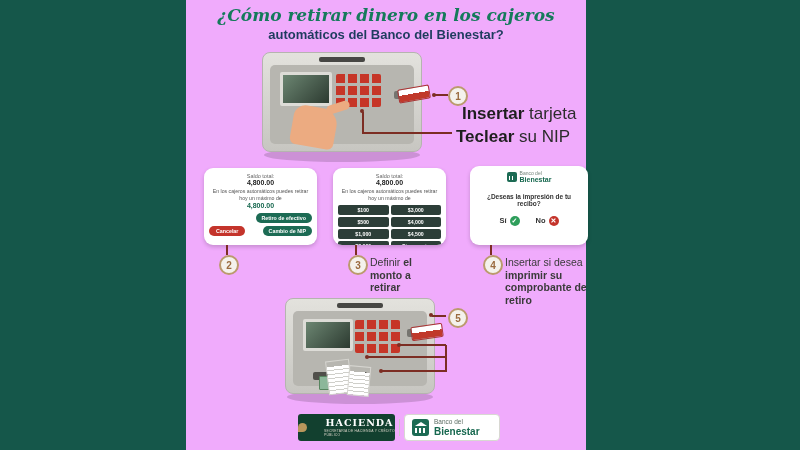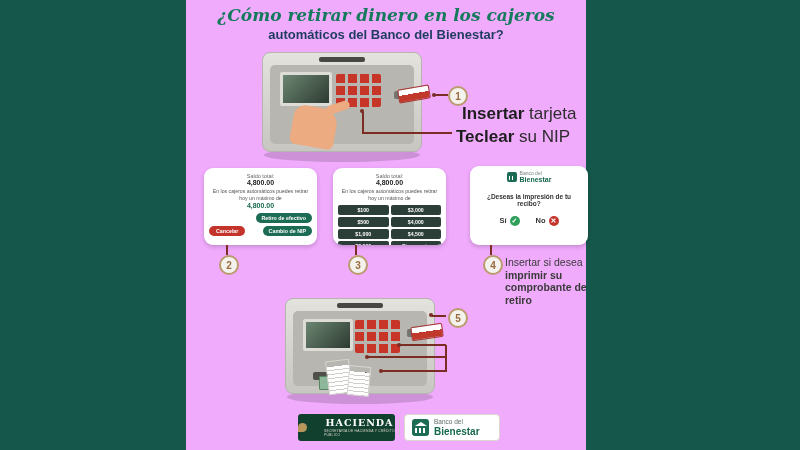--- a/index.html
+++ b/index.html
@@ -170,20 +170,23 @@
     </div>
   </div>
 
   <div class="ln" style="left:40px;top:245px;width:2px;height:10px"></div>
   <div class="ln" style="left:169px;top:245px;width:2px;height:10px"></div>
   <div class="ln" style="left:304px;top:245px;width:2px;height:10px"></div>
 
   <div class="stepc" style="left:33px;top:255px">2</div>
 
   <div class="stepc" style="left:162px;top:255px">3</div>
+  <div class="steptxt" style="left:184px;top:256px;width:74px">
+    <span>Definir </span><b>el monto a retirar</b>
+  </div>
 
   <div class="stepc" style="left:297px;top:255px">4</div>
   <div class="steptxt" style="left:319px;top:256px;width:88px">
     <span>Insertar si desea </span><b>imprimir su comprobante de retiro</b>
   </div>
 
   <div class="atm" style="left:99px;top:298px;width:150px;height:96px">
     <div class="atm-shadow"></div>
     <div class="atm-body"></div>
     <div class="atm-top-slot"></div>

